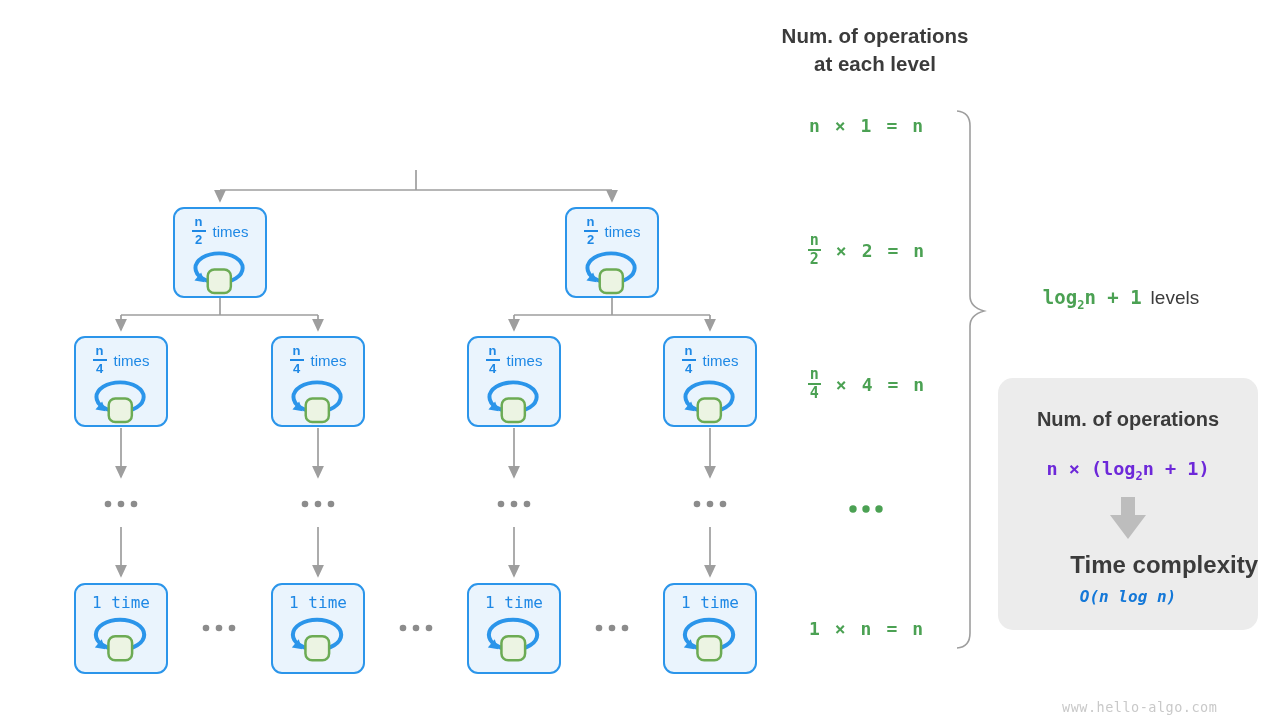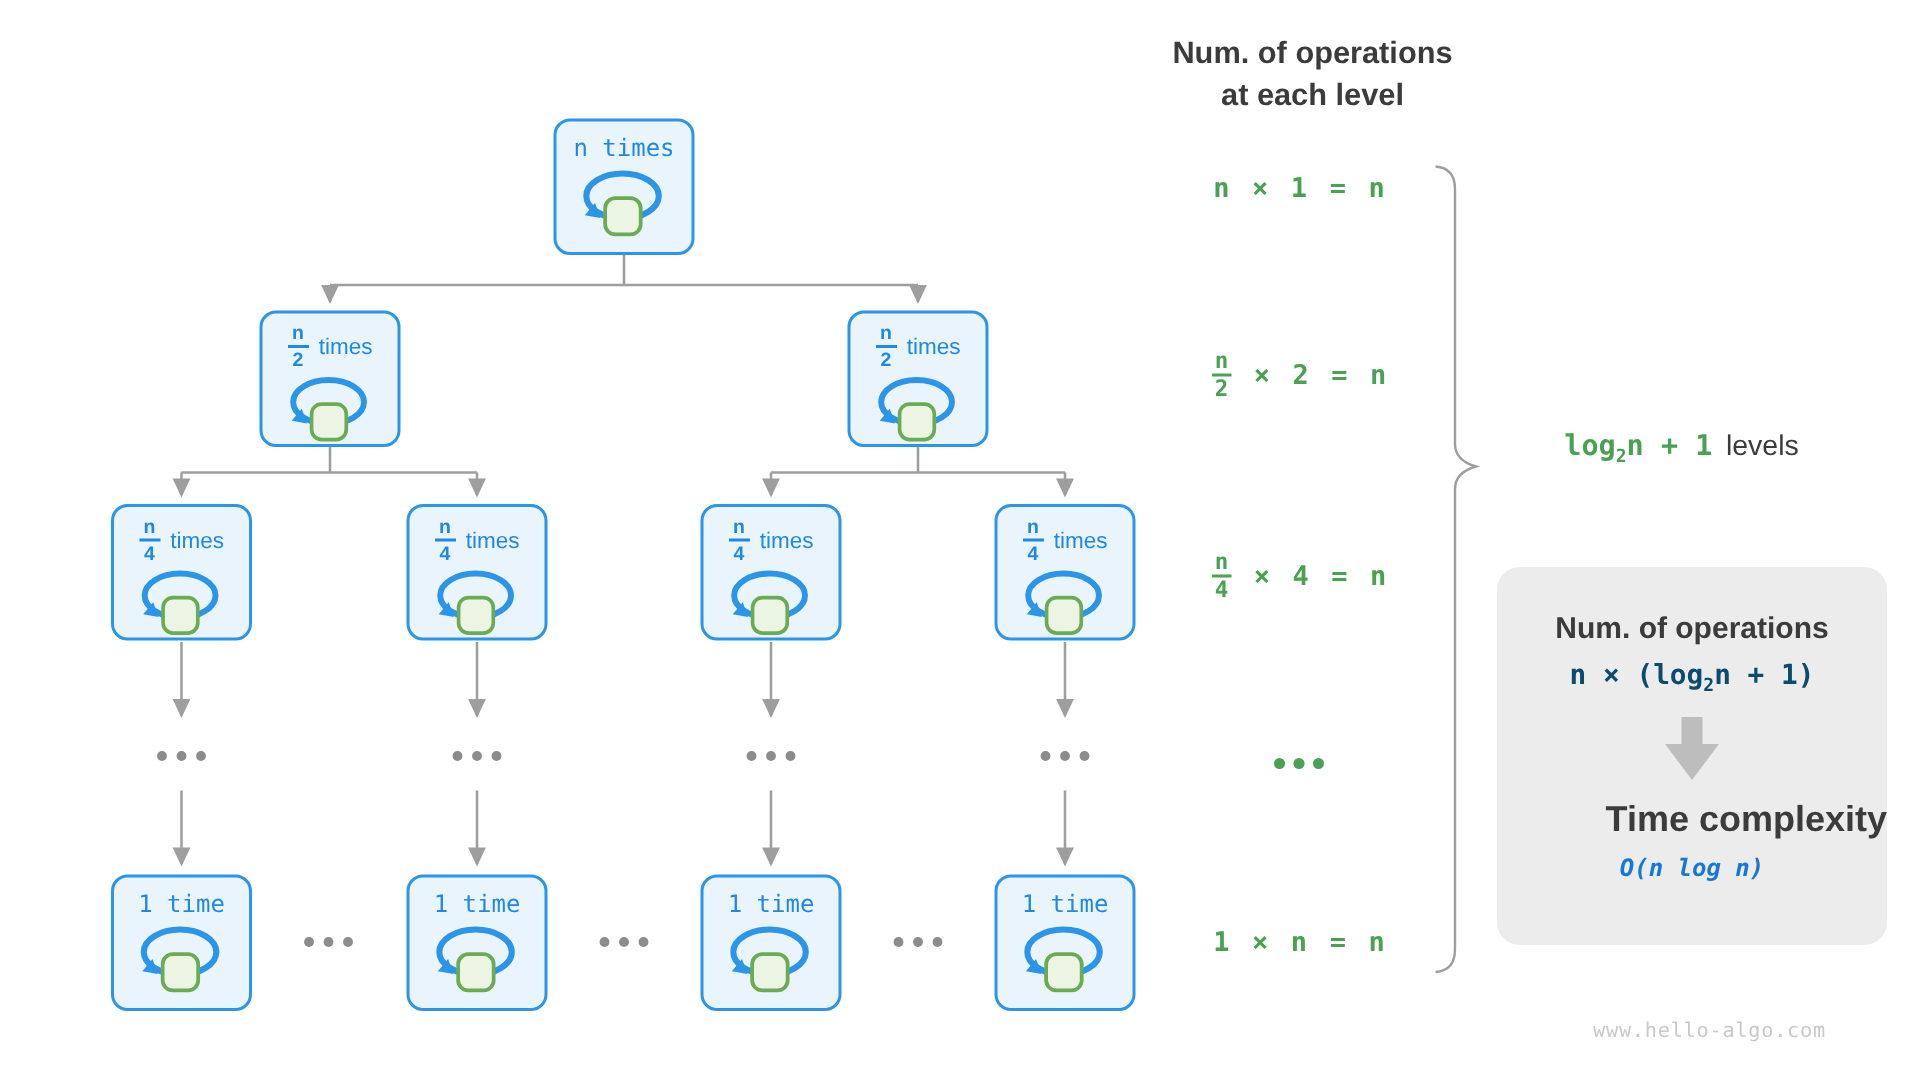--- a/index.html
+++ b/index.html
@@ -50,27 +50,27 @@
   .green-mono{color:#4ba153;font-weight:700;font-family:"DejaVu Sans Mono",monospace;text-align:right;}
   .brace-label sub,.panel sub{font-size:12px;}
   .lvl-word{margin-left:9px;margin-top:32px;}
 
   
   .panel{
     position:absolute;left:998px;top:378px;width:260px;height:252px;
     background:#ececec;border-radius:15px;text-align:center;
   }
   .panel-title{margin-top:29px;font-size:20px;font-weight:700;color:#3b3b3b;line-height:24px;}
-  .panel-formula{margin-top:8px;font-size:18.5px;font-weight:700;color:#0c4a6e;font-family:"DejaVu Sans Mono",monospace;line-height:24px;}
+  .panel-formula{margin-top:26px;font-size:18.5px;font-weight:700;color:#6d28d9;font-family:"DejaVu Sans Mono",monospace;line-height:24px;}
   .panel-arrow{margin-top:9px;}
   .panel-sub{margin-top:8px;font-size:24px;font-weight:700;color:#3b3b3b;line-height:24px;text-align:right;}
   .panel-complexity{margin-top:8px;font-size:16px;font-weight:700;color:#1478d8;font-family:"DejaVu Sans Mono",monospace;line-height:24px;font-style:italic;}
 
   .watermark{
-    position:absolute;left:1062px;top:679px;font-family:"DejaVu Sans Mono",monospace;
+    position:absolute;left:1062px;top:699px;font-family:"DejaVu Sans Mono",monospace;
     font-size:13.5px;color:#c9c9c9;letter-spacing:.5px;
   }
 </style>
 </head>
 <body>
 
 <div class="canvas">
 
   <svg class="layer" width="1280" height="720" viewBox="0 0 1280 720">
     <defs>
@@ -131,26 +131,20 @@
 
     <g fill="#4ba153">
       <circle cx="853" cy="509" r="3.7"></circle>
         <circle cx="866" cy="509" r="3.7"></circle>
         <circle cx="879" cy="509" r="3.7"></circle>
     </g>
 
     <path d="M957,111 Q970,112 970,126 L970,296 Q970,307 984,311 Q970,315 970,326 L970,633 Q970,647 957,648" fill="none" stroke="#9e9e9e" stroke-width="1.6"></path>
   </svg>
 
-  <div class="node" style="left:369px;top:79px">
-    <div class="node-label plain">n times</div>
-    <svg class="loop-icon" width="58" height="47" viewBox="0 0 60 48">
-        <use href="#loopsym"></use>
-      </svg>
-  </div>
 
   <div class="node" style="left:173px;top:207px">
     <div class="node-label-row">
       <span class="frac">
           <span class="num">n</span>
           <span class="den">2</span>
         </span>
       <span class="suffix">times</span>
     </div>
     <svg class="loop-icon" width="58" height="47" viewBox="0 0 60 48">

